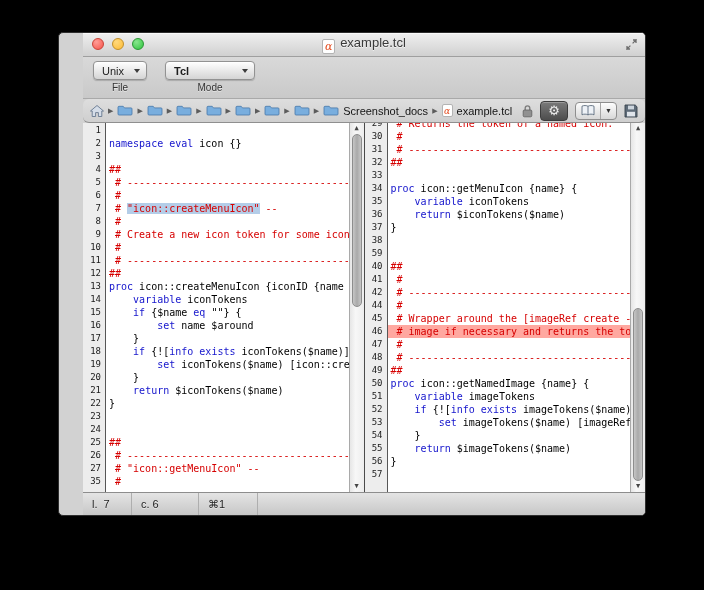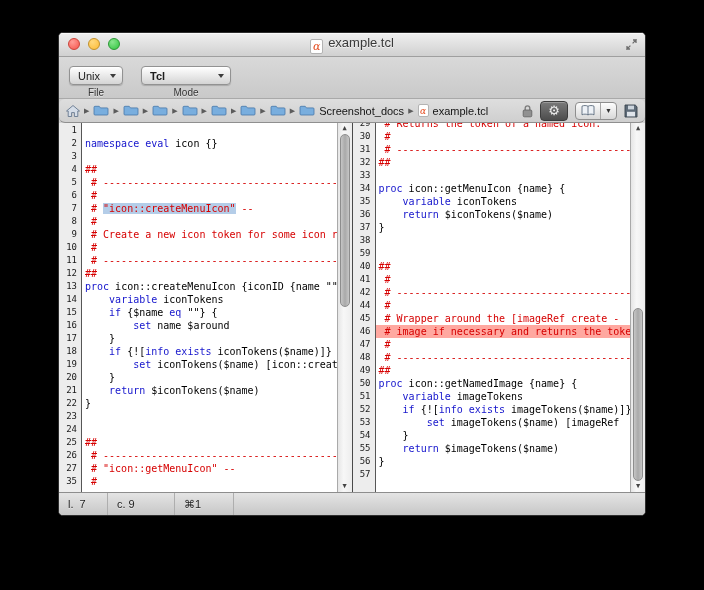--- a/index.html
+++ b/index.html
@@ -6,40 +6,40 @@
   body{
     width:704px;height:590px;background:#000;position:relative;overflow:hidden;
     font-family:"Liberation Sans",sans-serif;
     --kw:#1414cc; --cm:#d60000; --selbg:#b4cde8; --hl:#ffa8a0;
   }
   .window{
     position:absolute;left:58px;top:32px;width:588px;height:484px;
     border-radius:5px;background:#d2d2d2;overflow:hidden;
     border:1px solid #2e2e2e;
     box-shadow:0 14px 34px rgba(0,0,0,.85);
-    display:flex;flex-direction:column;box-sizing:border-box;
+    display:flex;flex-direction:column;box-sizing:border-box;padding-left:24px;
   }
   
   .titlebar{height:23px;flex:0 0 23px;background:linear-gradient(#f0f0f0,#d0d0d0);
     border-bottom:1px solid #9f9f9f;position:relative;display:flex;align-items:center;
     box-shadow:inset 0 1px 0 rgba(255,255,255,.7);}
   .lights{position:absolute;left:9px;top:5px;display:flex;gap:8px;}
   .light{width:12px;height:12px;border-radius:50%;box-sizing:border-box;}
   .light.close{background:radial-gradient(circle at 35% 30%,#ff9d97,#f6534a);border:1px solid #ca4238;}
   .light.min{background:radial-gradient(circle at 35% 30%,#ffd97e,#fdbb35);border:1px solid #c2902a;}
   .light.zoom{background:radial-gradient(circle at 35% 30%,#89e58e,#2fc53e);border:1px solid #2a9734;}
   .titlewrap{position:absolute;left:0;right:0;text-align:center;font-size:13px;color:#3a3a3a;
     text-shadow:0 1px 0 rgba(255,255,255,.6);}
   .proxy{display:inline-block;width:13px;height:15px;background:#fff;border:1px solid #b3b3b3;border-radius:2px;
     color:#e4491c;font-family:"DejaVu Serif",serif;font-style:italic;font-size:11px;line-height:14px;text-align:center;
     vertical-align:-3px;margin-right:5px;box-sizing:border-box;}
   .fullscreen{position:absolute;right:6px;top:4px;width:15px;height:15px;}
   
   .toolbar{height:42px;flex:0 0 42px;background:linear-gradient(#d9d9d9,#c9c9c9);
-    border-bottom:1px solid #a9a9a9;display:flex;align-items:flex-end;gap:18px;
+    border-bottom:1px solid #a9a9a9;display:flex;align-items:flex-start;gap:18px;
     padding:4px 0 0 10px;box-sizing:border-box;}
   .popup-group{display:flex;flex-direction:column;align-items:center;}
   .popup{height:19px;display:inline-flex;align-items:center;justify-content:space-between;
     padding:0 6px 0 8px;border:1px solid #929292;border-radius:4px;
     background:linear-gradient(#ffffff,#ececec 45%,#d4d4d4);
     box-shadow:inset 0 1px 0 #fff,0 1px 1px rgba(0,0,0,.18);
     font-size:11px;color:#1d1d1d;box-sizing:border-box;gap:10px;}
   .popup.narrow{min-width:52px;}
   .popup.wide{min-width:90px;font-weight:bold;}
   .tri{width:0;height:0;border-left:3.5px solid transparent;border-right:3.5px solid transparent;
@@ -466,17 +466,17 @@
       <div class="sb">
         <span class="arr up">▲</span>
         <div class="thumb t-bottom"></div>
         <span class="arr down">▼</span>
       </div>
     </div>
   </div>
 
   <div class="statusbar">
     <div class="seg s1">l.  7</div>
-    <div class="seg s2">c. 9</div>
+    <div class="seg s2">c. 6</div>
     <div class="seg s3">⌘1</div>
   </div>
 
 </div>
 
 </body></html>

